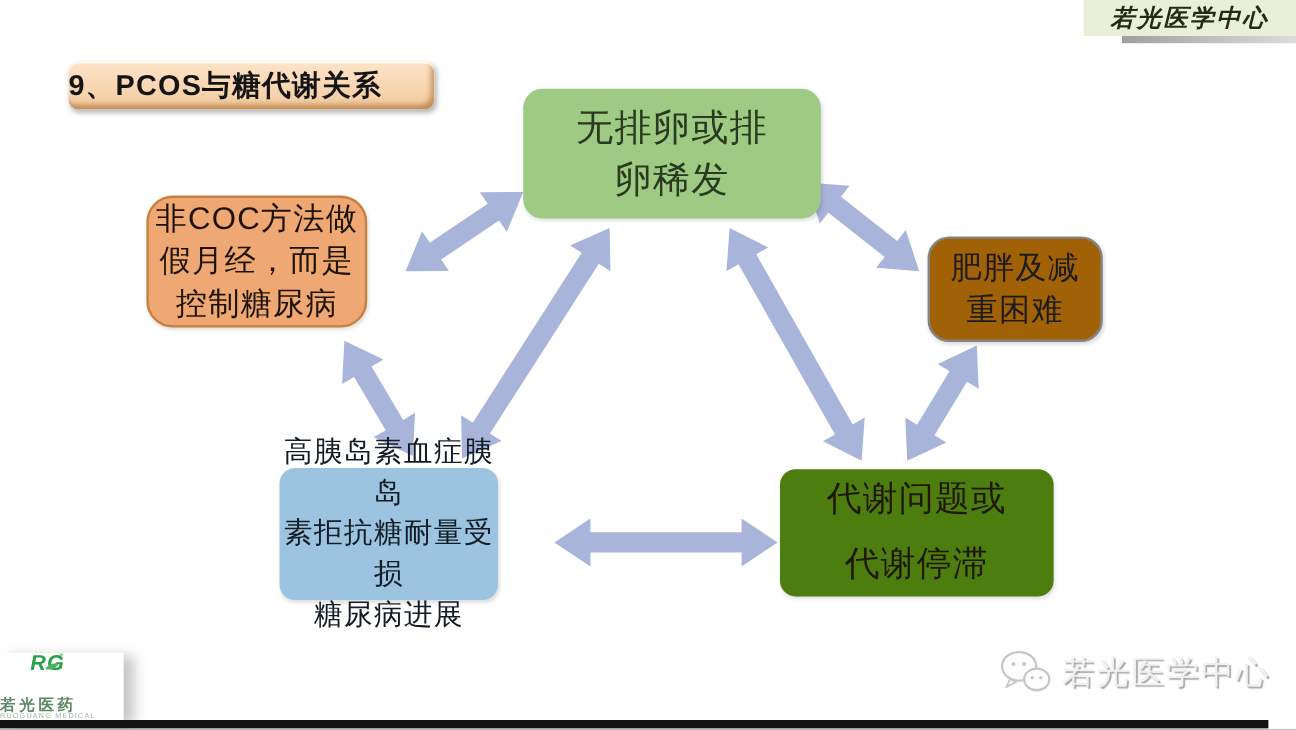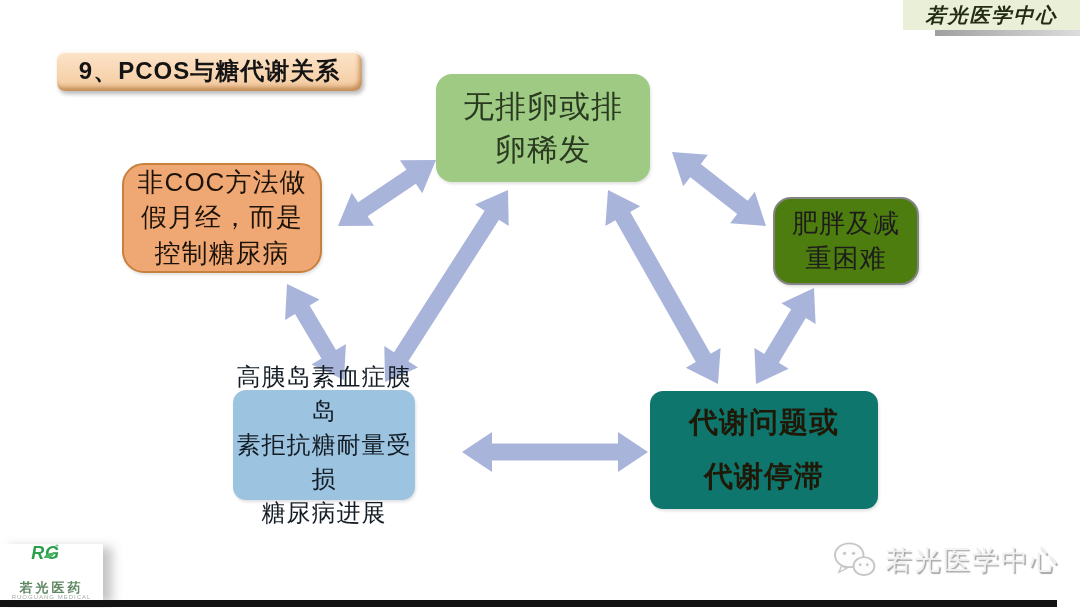--- a/index.html
+++ b/index.html
@@ -3,21 +3,21 @@
 <meta charset="utf-8">
 <style>
   html,body{margin:0;padding:0;background:#888;}
   .stage{
     position:relative;width:1080px;height:608px;background:#ffffff;
     overflow:hidden;font-family:"Liberation Sans",sans-serif;
   }
   
   .title-box{
     position:absolute;left:57px;top:51px;width:305px;height:40px;
-    display:flex;align-items:center;justify-content:center;
+    display:flex;align-items:center;justify-content:flex-start;
     background:linear-gradient(180deg,#fce4c9 0%,#f8d6b2 55%,#f3c family 0%);
     background:linear-gradient(180deg,#fce4c9 0%,#f8d6b2 55%,#f2c89c 100%);
     border-radius:8px;
     box-shadow: inset 0 2px 1px rgba(255,255,255,.85),
                 inset -3px -4px 4px rgba(158,96,34,.55),
                 2px 3px 4px rgba(0,0,0,.28);
     font-weight:bold;font-size:24px;color:#141414;letter-spacing:1px;
   }
   
   .wm-top{
@@ -34,21 +34,21 @@
   #edges{position:absolute;left:0;top:0;}
   .node{
     position:absolute;display:flex;align-items:center;justify-content:center;
     text-align:center;white-space:pre-line;box-sizing:border-box;
     letter-spacing:1px;box-shadow:1px 2px 3px rgba(0,0,0,.12);
   }
   
   .logo-card{
     position:absolute;left:0;top:544px;width:103px;height:57px;background:#fff;
     box-shadow:9px 3px 10px rgba(90,90,90,.35);
-    display:flex;flex-direction:column;align-items:center;justify-content:flex-start;
+    display:flex;flex-direction:column;justify-content:flex-start;
   }
   .logo-name{font-size:13px;font-weight:bold;color:#5f8763;letter-spacing:3px;line-height:13px;margin-top:19px;}
   .logo-sub{font-size:6px;color:#a3b0a3;letter-spacing:1px;line-height:7px;}
   
   .wm-bottom{
     position:absolute;left:832px;top:539px;height:42px;
     display:flex;align-items:center;gap:9px;
   }
   .wm-bottom-text{
     font-size:27px;color:#f1f1f1;letter-spacing:2px;
@@ -76,31 +76,31 @@
       <polygon points="338,226 374.1,225.8 367.6,216.3 415.9,183.8 422.3,193.3 436,160 399.9,160.2 406.4,169.7 358.1,202.2 351.7,192.7" fill="#a9b4da"></polygon>
       <polygon points="287,284 285.1,320 295,314.1 321.4,358.5 311.5,364.4 344,380 345.9,344 336,349.9 309.6,305.5 319.5,299.6" fill="#a9b4da"></polygon>
       <polygon points="508,190 475,204.5 484.7,210.7 394,352.2 384.3,346 385,382 418,367.5 408.3,361.3 499,219.8 508.7,226" fill="#a9b4da"></polygon>
       <polygon points="608,190 605.4,226 615.4,220.3 695.8,362.1 685.8,367.8 718,384 720.6,348 710.6,353.7 630.2,211.9 640.2,206.2" fill="#a9b4da"></polygon>
       <polygon points="672,152 683.2,186.3 690.3,177.2 737.2,214.1 730.1,223.2 766,226 754.8,191.7 747.7,200.8 700.8,163.9 707.9,154.8" fill="#a9b4da"></polygon>
       <polygon points="814,288 781.4,303.3 791.2,309.3 764.2,353.9 754.4,348 756,384 788.6,368.7 778.8,362.7 805.8,318.1 815.6,324" fill="#a9b4da"></polygon>
       <polygon points="462,452 492,472 492,460.5 618,460.5 618,472 648,452 618,432 618,443.5 492,443.5 492,432" fill="#a9b4da"></polygon>
     </svg>
 
   <div id="nodes">
-      <div class="node" style="left: 436px; top: 74px; width: 214px; height: 108px; background: rgb(159, 202, 132); border: none; border-radius: 16px; font-size: 31px; line-height: 1.4; color: rgb(41, 58, 32);">无排卵或排
+      <div class="node" style="left: 436px; top: 74px; width: 248px; height: 108px; background: rgb(159, 202, 132); border: none; border-radius: 16px; font-size: 31px; line-height: 1.4; color: rgb(41, 58, 32);">无排卵或排
 卵稀发</div>
-      <div class="node" style="left: 122px; top: 163px; width: 200px; height: 110px; background: rgb(239, 168, 115); border: 2px solid rgb(200, 128, 62); border-radius: 22px; font-size: 26px; line-height: 1.35; color: rgb(29, 18, 8);">非COC方法做
+      <div class="node" style="left: 122px; top: 163px; width: 184px; height: 110px; background: rgb(239, 168, 115); border: 2px solid rgb(200, 128, 62); border-radius: 22px; font-size: 26px; line-height: 1.35; color: rgb(29, 18, 8);">非COC方法做
 假月经，而是
 控制糖尿病</div>
-      <div class="node" style="left: 773px; top: 197px; width: 146px; height: 88px; background: #4d7c0f; border: 2px solid rgb(132, 132, 132); border-radius: 18px; font-size: 26px; line-height: 1.35; color: rgb(28, 28, 28);">肥胖及减
+      <div class="node" style="left: 773px; top: 197px; width: 146px; height: 88px; background: #a16207; border: 2px solid rgb(132, 132, 132); border-radius: 18px; font-size: 26px; line-height: 1.35; color: rgb(28, 28, 28);">肥胖及减
 重困难</div>
       <div class="node" style="left: 233px; top: 390px; width: 182px; height: 110px; background: rgb(156, 195, 224); border: none; border-radius: 13px; font-size: 24px; line-height: 1.42; color: rgb(19, 28, 36);">高胰岛素血症胰岛
 素拒抗糖耐量受损
 糖尿病进展</div>
-      <div class="node" style="left: 650px; top: 391px; width: 228px; height: 118px; background: #0f766e; border: none; border-radius: 13px; font-size: 29px; line-height: 1.85; color: rgb(32, 24, 7); font-weight: bold;">代谢问题或
+      <div class="node" style="left: 650px; top: 391px; width: 228px; height: 106px; background: #4d7c0f; border: none; border-radius: 13px; font-size: 29px; line-height: 1.85; color: rgb(32, 24, 7);">代谢问题或
 代谢停滞</div>
     </div>
 
   <div class="logo-card">
     <svg width="92" height="38" viewBox="0 0 92 38">
       <text x="2" y="31" font-family="Liberation Sans, sans-serif" font-weight="bold" font-style="italic" font-size="38" letter-spacing="2" fill="#2aa04d">RG</text>
       <path d="M28 29 q9 -13 24 -10 q-6 13 -24 10" fill="#49b463"></path>
       <path d="M78 6 l2.2 4.2 4.2 2.2 -4.2 2.2 -2.2 4.2 -2.2 -4.2 -4.2 -2.2 4.2 -2.2 z" fill="#8ccf9c" transform="translate(2,-5) scale(0.7)"></path>
     </svg>
     <div class="logo-name">若光医药</div>

